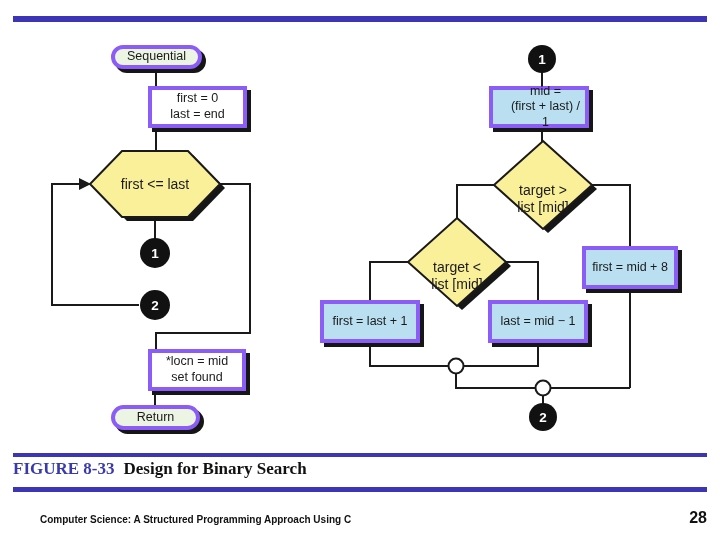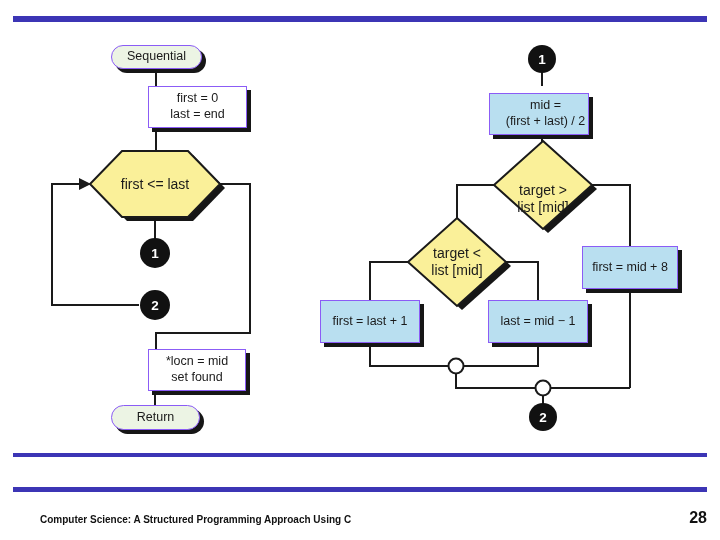--- a/index.html
+++ b/index.html
@@ -3,21 +3,21 @@
 <meta charset="utf-8">
 <style>
   html,body{margin:0;padding:0;background:#fff;}
   .slide{position:relative;width:720px;height:540px;background:#ffffff;overflow:hidden;
          font-family:"Liberation Sans",sans-serif;color:#1a1a1a;}
   .accent-bar{position:absolute;left:13px;width:694px;background:#3c35b5;}
   .bar-top{top:16px;height:6px;}
   .bar-caption-top{top:453px;height:4px;}
   .bar-caption-bottom{top:487px;height:5px;}
   svg.flow{position:absolute;left:0;top:0;}
-  .shape{position:absolute;box-sizing:border-box;border:1px solid #8b5cf6;
+  .shape{position:absolute;box-sizing:border-box;border:4px solid #8b5cf6;
          box-shadow:4px 4px 0 0 #161616;display:flex;flex-direction:column;
          align-items:center;justify-content:center;text-align:center;
          font-size:12.5px;line-height:1.25;}
   .proc-white{background:#ffffff;margin-left:42px;}
   .proc-blue{background:#b9dff0;}
   .terminal{background:#ecf4e4;border-radius:13px;font-size:12.5px;}
   .shape-label{position:absolute;display:flex;flex-direction:column;align-items:center;
          justify-content:center;text-align:center;font-size:14px;line-height:1.2;}
   .conn-circle{position:absolute;background:#111;color:#fff;border-radius:50%;
          display:flex;align-items:center;justify-content:center;
@@ -94,45 +94,48 @@
     <span>*locn = mid</span>
     <span>set found</span>
   </div>
 
   <div class="shape terminal" style="left:111px;top:405px;width:89px;height:25px;">
     <span>Return</span>
   </div>
 
   <div class="conn-circle c28" style="left:528px;top:45px;">1</div>
 
-  <div class="shape proc-blue" style="left:489px;top:93px;width:100px;height:42px;padding-left:13px;">
+  <div class="shape proc-blue" style="left:489px;top:86px;width:100px;height:42px;padding-left:13px;">
     <span>mid =</span>
-    <span>(first + last) / 2</span>
+    <span>(first + last) / 1</span>
   </div>
 
   <div class="shape-label" style="left:495px;top:180px;width:96px;height:38px;">
     <span>target &gt;</span>
     <span>list [mid]</span>
   </div>
 
-  <div class="shape-label" style="left:409px;top:243px;width:96px;height:38px;">
+  <div class="shape-label" style="left:409px;top:257px;width:96px;height:38px;">
     <span>target &lt;</span>
     <span>list [mid]</span>
   </div>
 
   <div class="shape proc-blue" style="left:582px;top:246px;width:96px;height:43px;">first = mid + 8</div>
 
   <div class="shape proc-blue" style="left:320px;top:300px;width:100px;height:43px;">first = last + 1</div>
 
   <div class="shape proc-blue" style="left:488px;top:300px;width:100px;height:43px;">last = mid − 1</div>
 
   <div class="conn-circle c28" style="left:529px;top:403px;">2</div>
 
   <div class="accent-bar bar-caption-top"></div>
 
+  <div class="caption">
+    <span class="fig-label">FIGURE 8-33</span><span class="fig-title">Design for Binary Search</span>
+  </div>
 
   <div class="accent-bar bar-caption-bottom"></div>
 
   <div class="footer">
     <span class="book">Computer Science: A Structured Programming Approach Using C</span>
     <span class="page">28</span>
   </div>
 
 </div>
 

